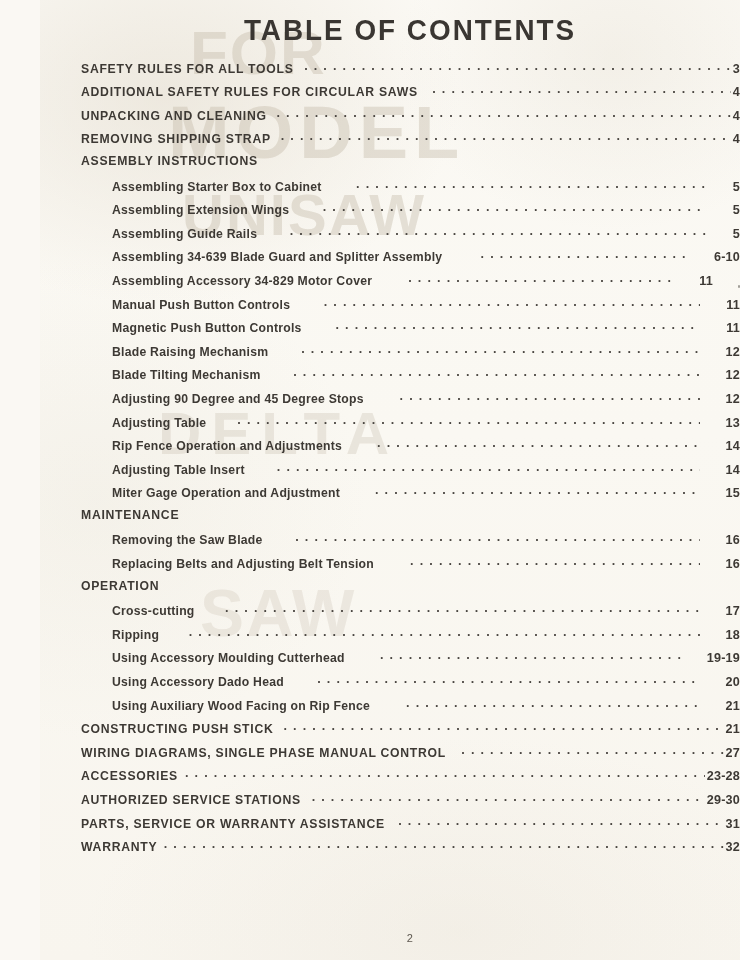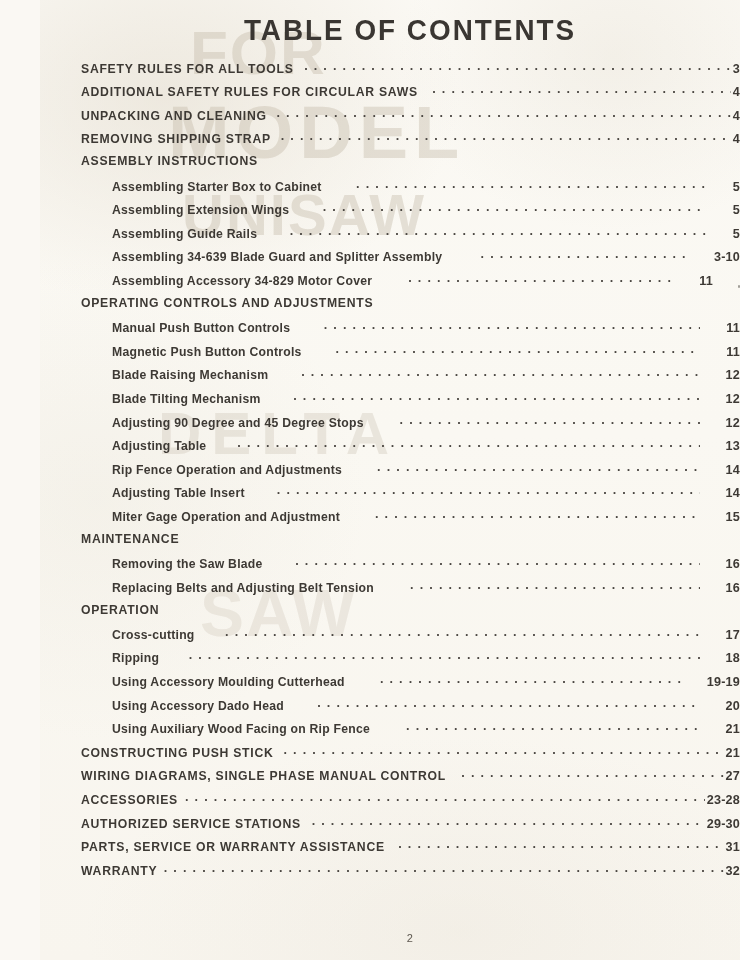--- a/index.html
+++ b/index.html
@@ -195,31 +195,28 @@
         <span class="entry-page">5</span>
       </div>
       <div class="toc-row level-2">
         <span class="entry-label">Assembling Guide Rails</span>
         <span class="leader"></span>
         <span class="entry-page">5</span>
       </div>
       <div class="toc-row level-2">
         <span class="entry-label">Assembling 34-639 Blade Guard and Splitter Assembly</span>
         <span class="leader"></span>
-        <span class="entry-page">3-10</span>
+        <span class="entry-page">6-10</span>
       </div>
       <div class="toc-row level-2">
         <span class="entry-label">Assembling Accessory 34-829 Motor Cover</span>
         <span class="leader"></span>
         <span class="entry-page">11</span>
         <span class="speck" style="margin-left: 1px; position: relative; top: 3px; display: inline-block;"></span>
       </div>
-      <div class="toc-row level-1 is-header">
-        <span class="entry-label">OPERATING CONTROLS AND ADJUSTMENTS</span>
-      </div>
       <div class="toc-row level-2">
         <span class="entry-label">Manual Push Button Controls</span>
         <span class="leader"></span>
         <span class="entry-page">11</span>
       </div>
       <div class="toc-row level-2">
         <span class="entry-label">Magnetic Push Button Controls</span>
         <span class="leader"></span>
         <span class="entry-page">11</span>
       </div>

